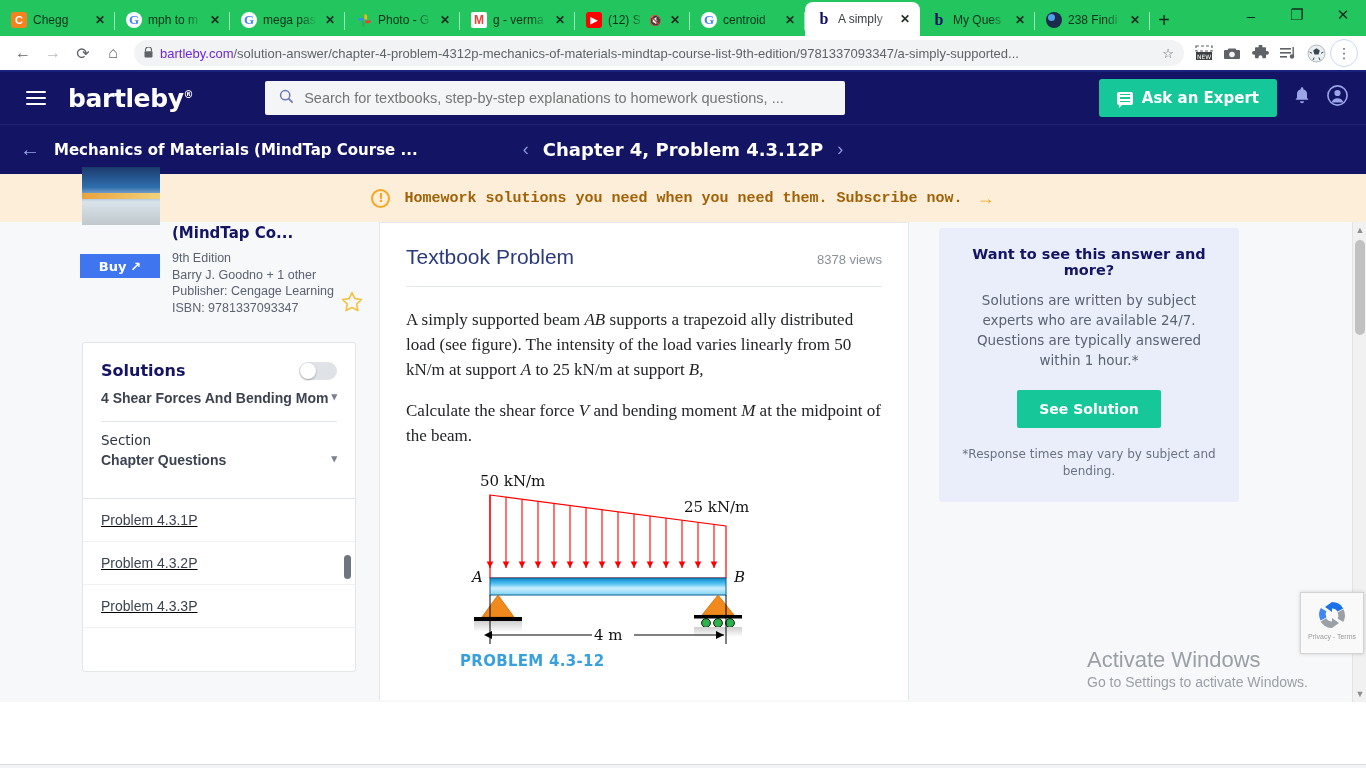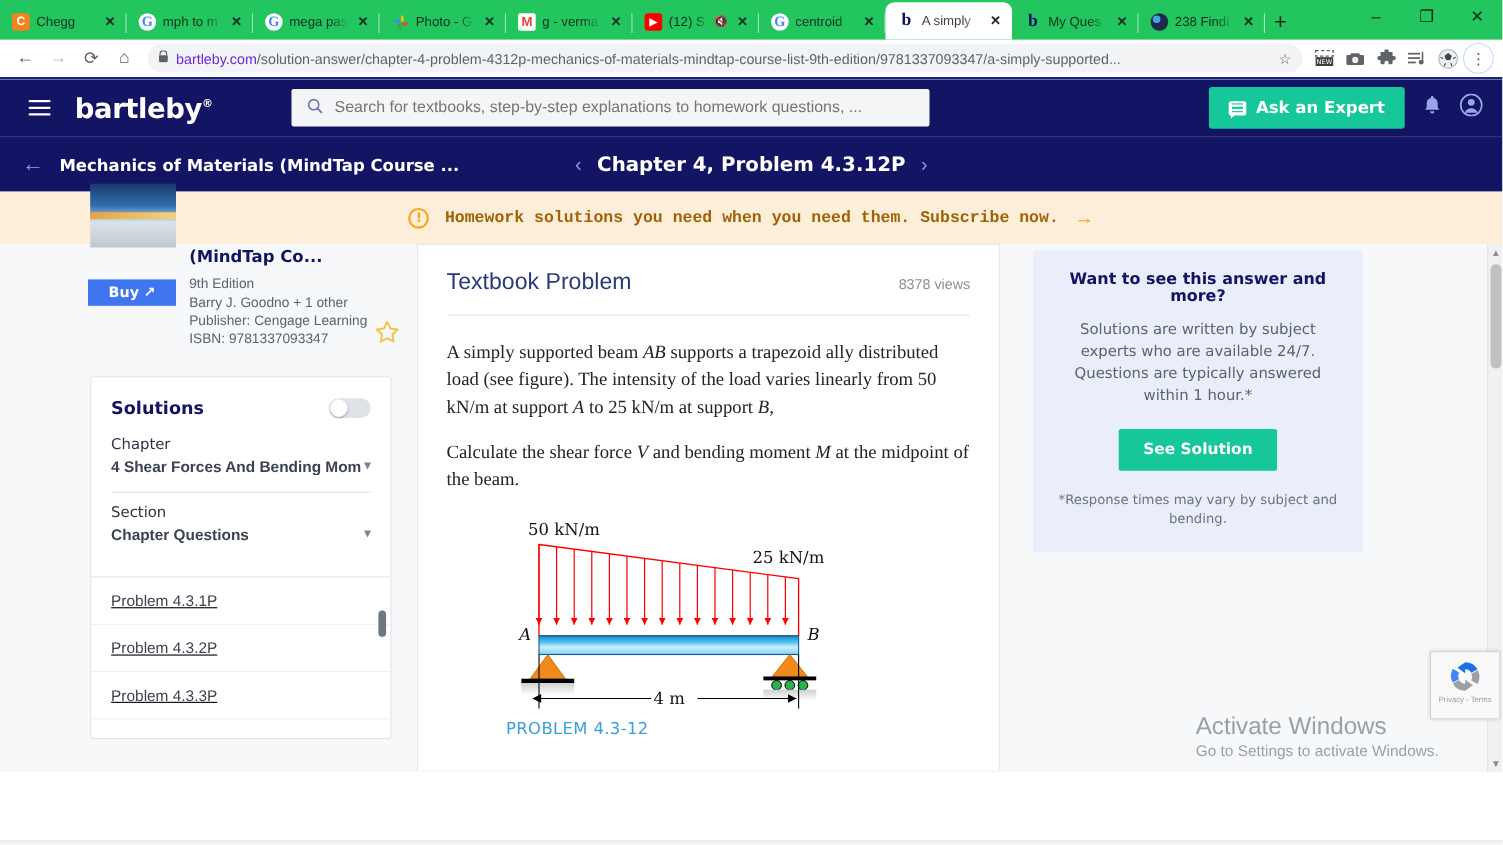--- a/index.html
+++ b/index.html
@@ -377,21 +377,21 @@
   .probtext {
     font-family: "Liberation Serif", serif;
     font-size: 17px; line-height: 25px; color: #222428;
     margin-bottom: 16px;
   }
   .probtext i { font-style: italic; }
 
   
   .figure { margin-top: 6px; position: relative; height: 200px; }
   .figcap {
-    color: #38a0dc; font-size: 15px; font-weight: 400;
+    color: #38a0dc; font-size: 15px; font-weight: 700;
     font-family: "DejaVu Sans", sans-serif;
     letter-spacing: .3px;
     margin-top: -6px;
     padding-left: 54px;
   }
 
   
   .rightcol { margin-left: 30px; width: 300px; padding-top: 6px; }
   .answerbox {
     background: #eaeefb;
@@ -721,21 +721,20 @@
       </div>
 
       <div class="solpanel">
         <div class="solhead">
           <h3>Solutions</h3>
           <div class="toggle">
               <span class="bk"></span>
             </div>
         </div>
 
-        <div class="fieldlbl">Chapter</div>
         <div class="selectrow">
           <span class="val">4 Shear Forces And Bending Mom</span>
           <span class="car">▾</span>
         </div>
 
         <div class="fieldlbl">Section</div>
         <div class="selectrow noborder">
           <span class="val">Chapter Questions</span>
           <span class="car">▾</span>
         </div>

